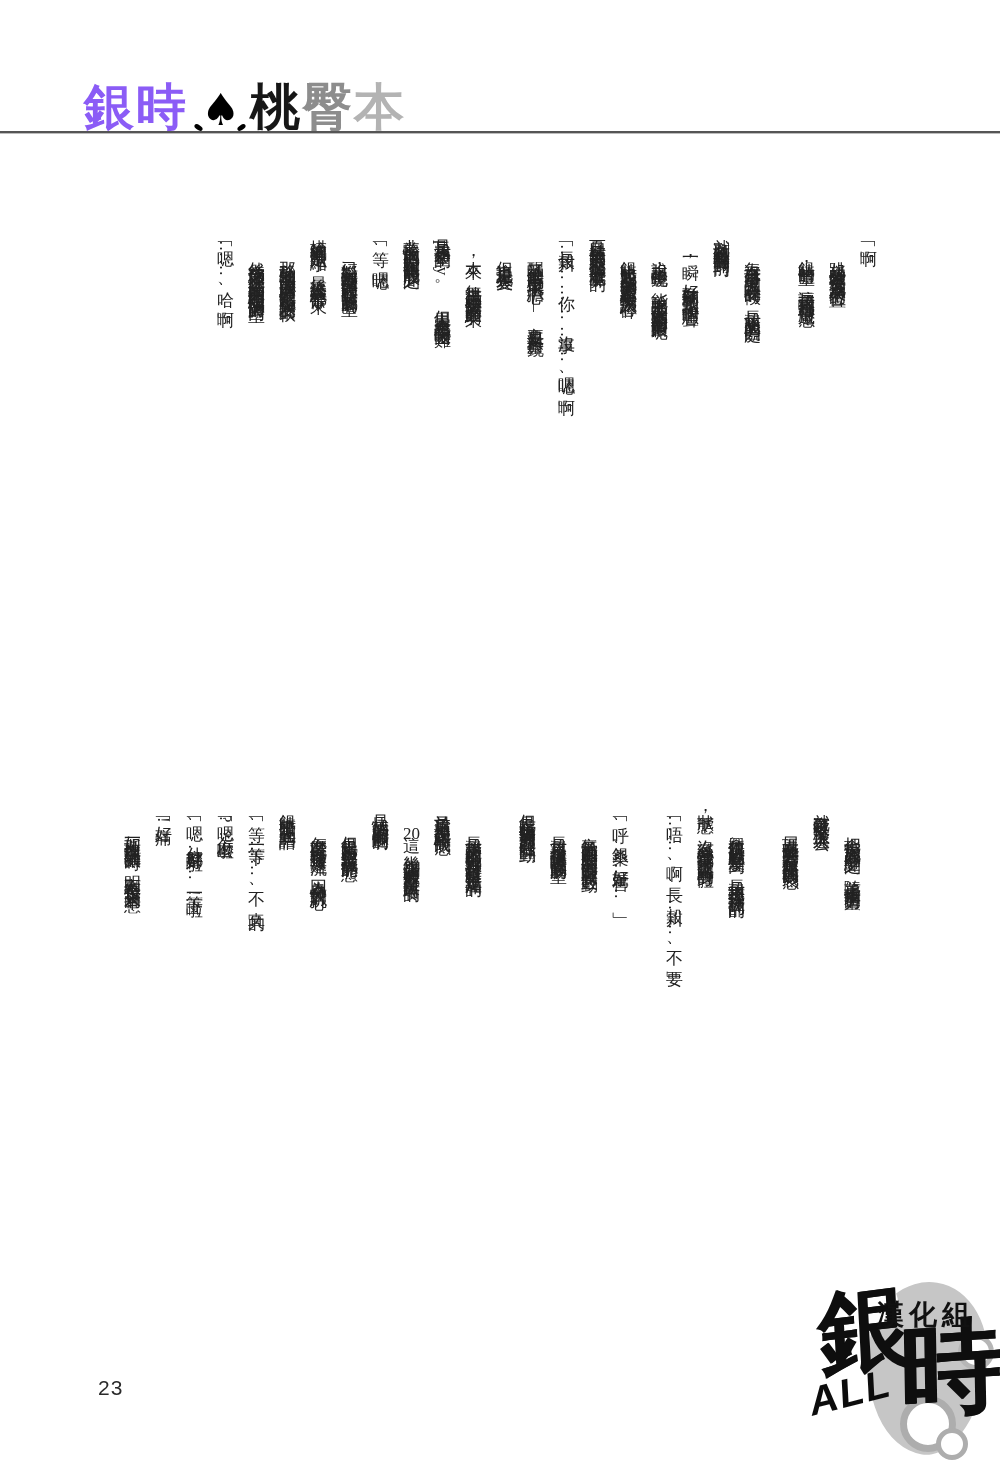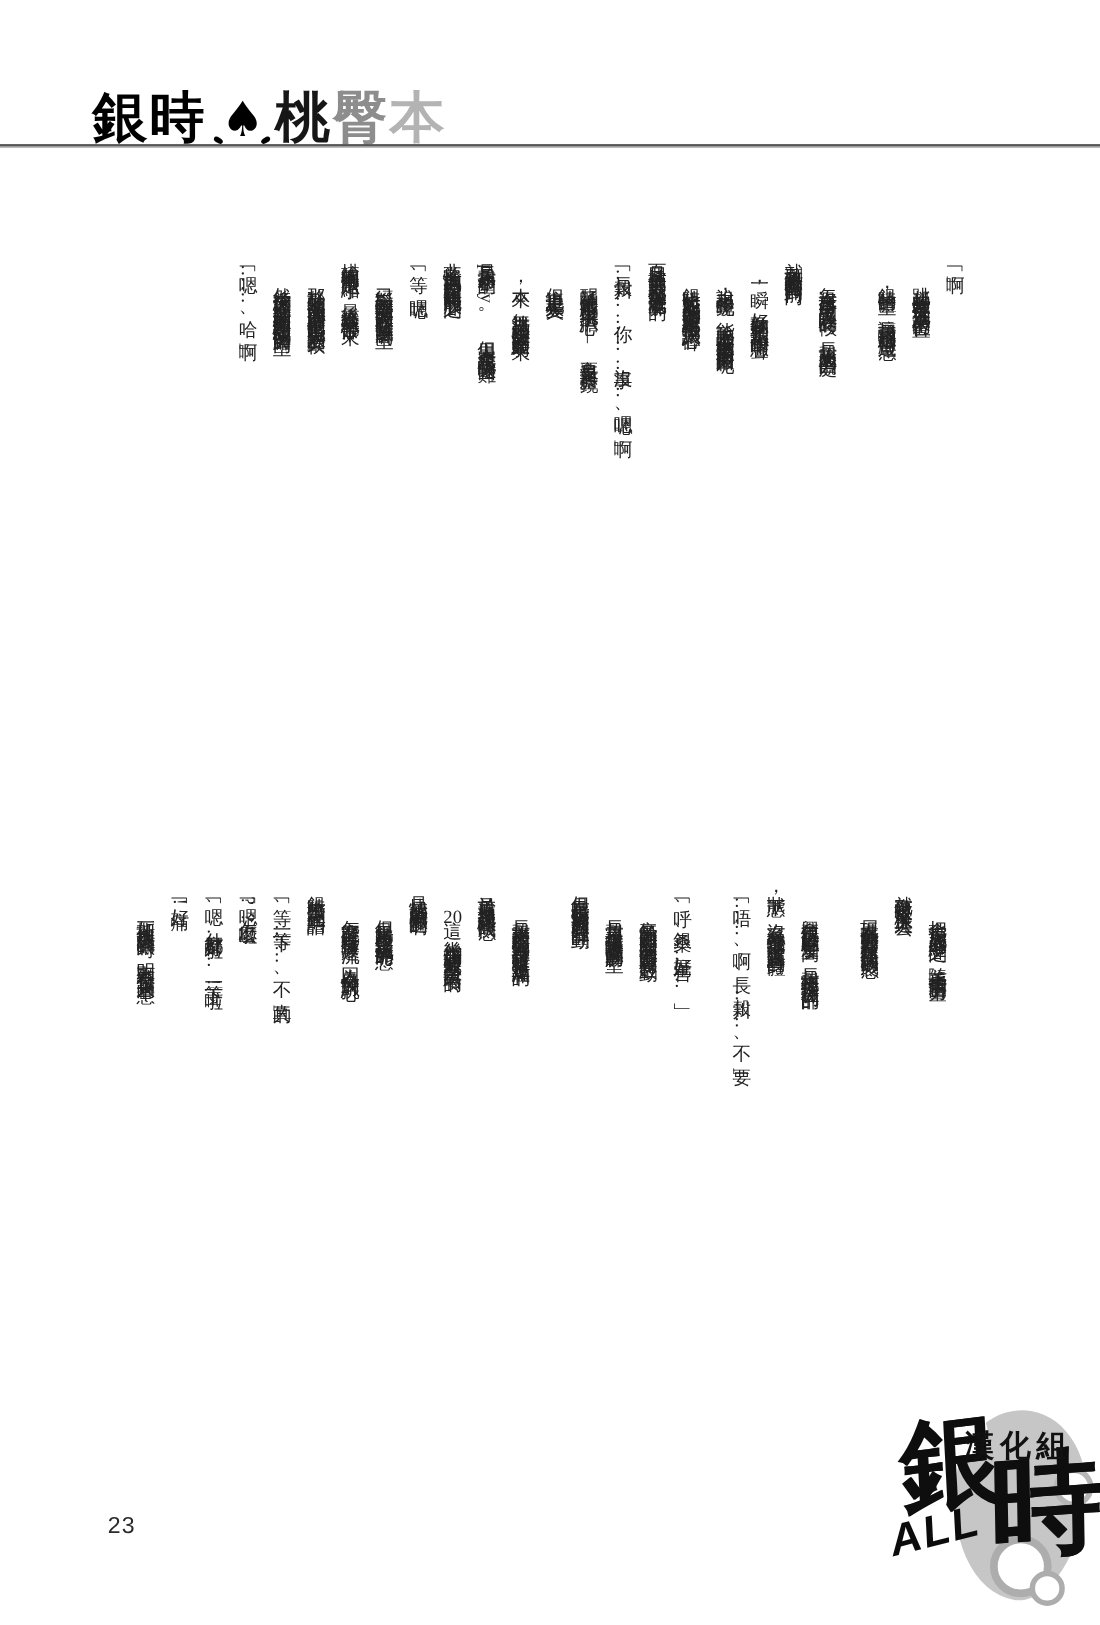--- a/index.html
+++ b/index.html
@@ -10,21 +10,21 @@
   }
 
   
   .header-logo{
     position:absolute;left:84px;top:74px;height:58px;
     display:flex;align-items:flex-end;
     font-weight:700;letter-spacing:2px;line-height:1;
     white-space:nowrap;
   }
   .hl-part{font-size:50px;}
-  .hl-gintoki{color:#000000;}
+  .hl-gintoki{color:#8b5cf6;}
   .hl-tao{color:#161616;}
   .hl-tun{color:#8d8d8d;}
   .hl-ben{color:#b3b3b3;}
   .spade-wrap{
     position:relative;display:inline-block;width:54px;height:50px;
     margin:0 2px -4px 6px;
   }
   .spade-glyph{
     position:absolute;left:7px;top:2px;
     font-size:44px;color:#000;line-height:1;

